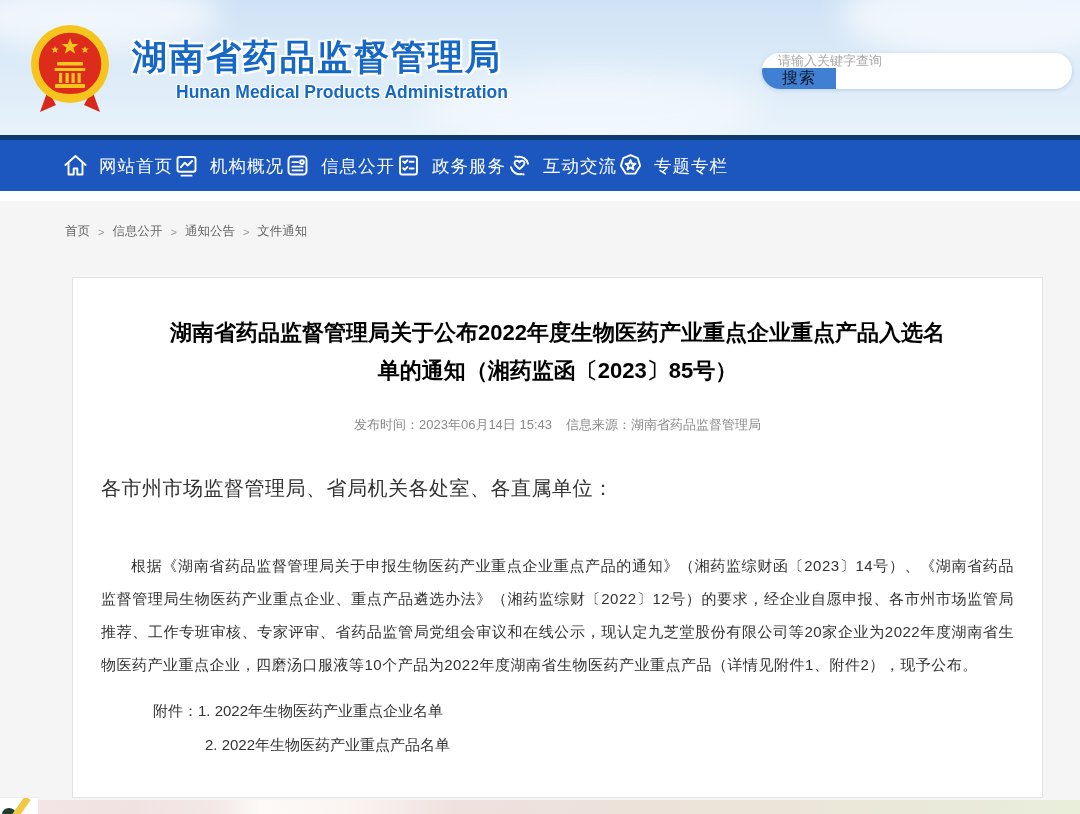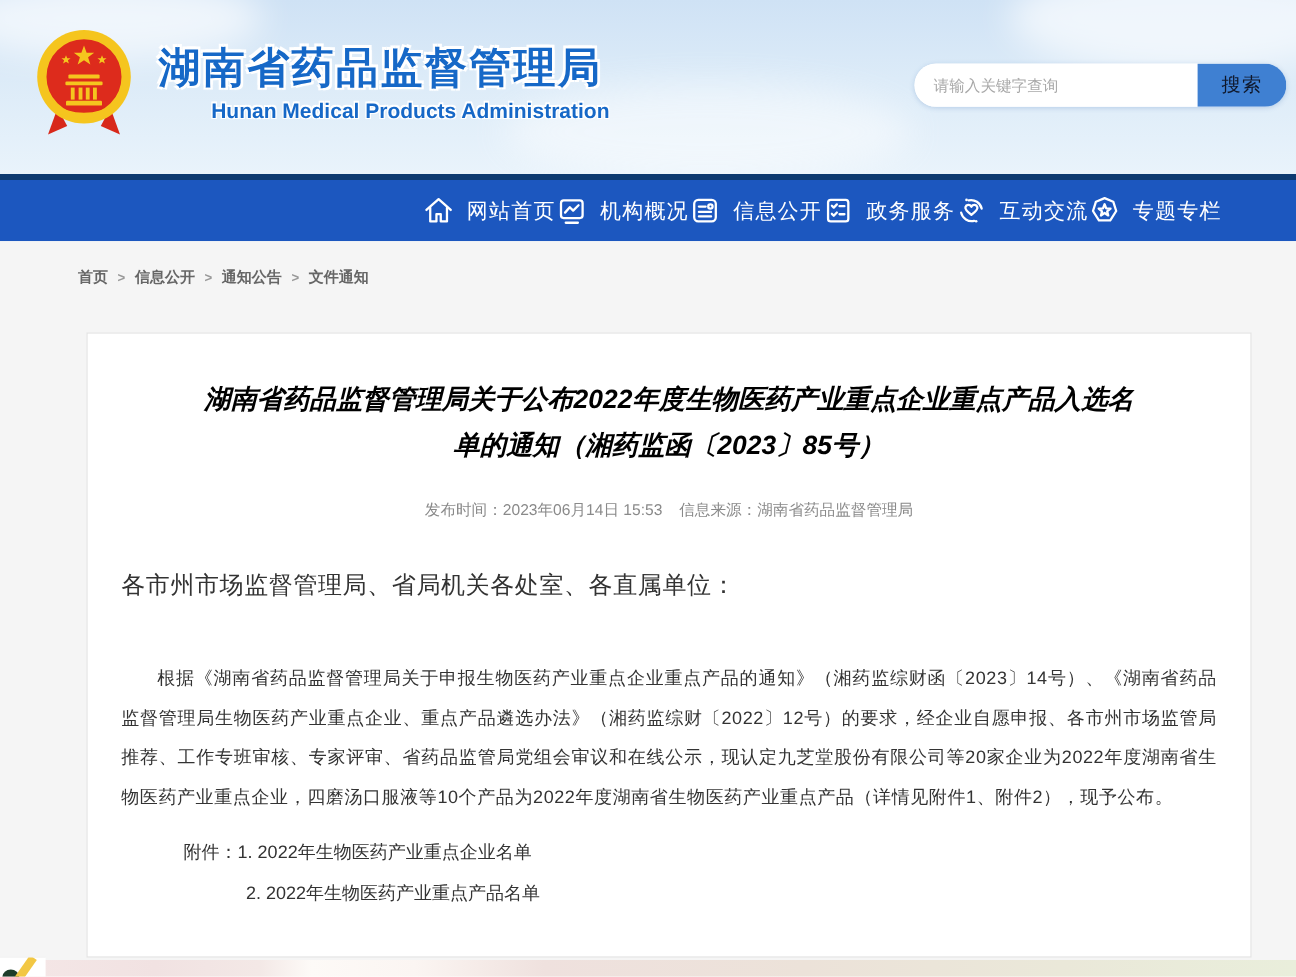--- a/index.html
+++ b/index.html
@@ -26,64 +26,63 @@
     text-shadow:-2px -2px 0 #fff, 2px -2px 0 #fff, -2px 2px 0 #fff, 2px 2px 0 #fff, 0 0 4px #fff;
   }
   .site-subtitle {
     font-size:17.5px; font-weight:bold; color:#1668c7; margin-top:4px;
     text-shadow:-1px -1px 0 #fff, 1px -1px 0 #fff, -1px 1px 0 #fff, 1px 1px 0 #fff;
     padding-left:44px;
   }
   .search {
     position:absolute; right:8px; top:53px; width:310px; height:36px;
     display:flex; border-radius:18px; overflow:hidden;
-    box-shadow:0 1px 4px rgba(60,110,180,.25); background:#fff;
+    box-shadow:0 1px 4px rgba(60,110,180,.25); background:#fff;flex-direction:column;
   }
   .search input {
     flex:1; border:none; outline:none; padding:0 0 0 16px; font-size:13px; color:#333;
     font-family:inherit; background:#fff;
   }
   .search input::placeholder { color:#a9a9a9; }
   .search button {
     width:74px; border:none; background:#3f80d2; color:#0f172a; font-size:16px;
     cursor:pointer; font-family:inherit; letter-spacing:1px;
   }
 
   
   .nav {
-    position:absolute; top:145px; left:0; width:1080px; height:56px;
+    position:absolute; top:135px; left:0; width:1080px; height:56px;
     background:#1c57bf; border-top:5px solid #0d3a70;
-    display:flex; align-items:center; justify-content:flex-end;
+    display:flex; align-items:center; justify-content:flex-start;
     padding:0 62px;
   }
   .nav-item { display:flex; align-items:center; color:#fff; cursor:pointer; }
   .nav-item svg { width:27px; height:27px; margin-right:10px; }
   .nav-item .lbl { font-size:17.5px; letter-spacing:1px; }
 
   
   .content {
     position:absolute; top:201px; left:0; width:1080px; height:599px;
     background:#f5f5f5;
   }
   .breadcrumb {
     position:absolute; left:65px; top:22px; font-size:12.5px; color:#666;
-    display:flex; align-items:center;font-weight:bold;
+    display:flex; align-items:center;
   }
   .breadcrumb .sep { margin:0 8px; color:#999; font-size:11px; }
   .breadcrumb .crumb { color:#666; cursor:pointer; }
 
   .card {
     position:absolute; left:72px; top:76px; width:971px; height:521px;
     background:#fff; border:1px solid #e3e3e3; padding:0 28px;
   }
   .article-title {
     margin-top:36px; padding:0 64px; text-align:center;
     font-size:22px; font-weight:bold; color:#000; line-height:38px;
     font-family:"Liberation Sans","DejaVu Sans",sans-serif;
-    font-style:italic;
   }
   .meta { margin-top:26px; text-align:center; font-size:13px; color:#8a8a8a; }
   .meta .src { margin-left:14px; }
   .salutation { margin-top:38px; font-size:20px; color:#333; line-height:33px; letter-spacing:.5px; }
   .body-para {
     font-size:15px; color:#333; line-height:33px; letter-spacing:.5px;
     text-align:justify; text-indent:2em;margin-top:44px;
   }
   .attachments { margin-top:13px; font-size:15px; color:#333; line-height:34px; }
   .att-line1 { padding-left:52px; }
@@ -211,21 +210,21 @@
     <span class="sep">&gt;</span>
     <span class="crumb">通知公告</span>
     <span class="sep">&gt;</span>
     <span class="crumb">文件通知</span>
   </div>
 
   <div class="card">
     <div class="article-title">湖南省药品监督管理局关于公布2022年度生物医药产业重点企业重点产品入选名单的通知（湘药监函〔2023〕85号）</div>
 
     <div class="meta">
-      <span>发布时间：</span><span>2023年06月14日 15:53</span><span class="src">信息来源：</span><span>湖南省药品监督管理局</span>
+      <span>发布时间：</span><span>2023年06月14日 15:43</span><span class="src">信息来源：</span><span>湖南省药品监督管理局</span>
     </div>
 
     <div class="salutation">各市州市场监督管理局、省局机关各处室、各直属单位：</div>
     <div class="body-para">根据《湖南省药品监督管理局关于申报生物医药产业重点企业重点产品的通知》（湘药监综财函〔2023〕14号）、《湖南省药品监督管理局生物医药产业重点企业、重点产品遴选办法》（湘药监综财〔2022〕12号）的要求，经企业自愿申报、各市州市场监管局推荐、工作专班审核、专家评审、省药品监管局党组会审议和在线公示，现认定九芝堂股份有限公司等20家企业为2022年度湖南省生物医药产业重点企业，四磨汤口服液等10个产品为2022年度湖南省生物医药产业重点产品（详情见附件1、附件2），现予公布。</div>
 
     <div class="attachments">
       <div class="att-line1">
         <span>附件：</span><span class="att-item">1. 2022年生物医药产业重点企业名单</span>
       </div>
       <div class="att-line2">

